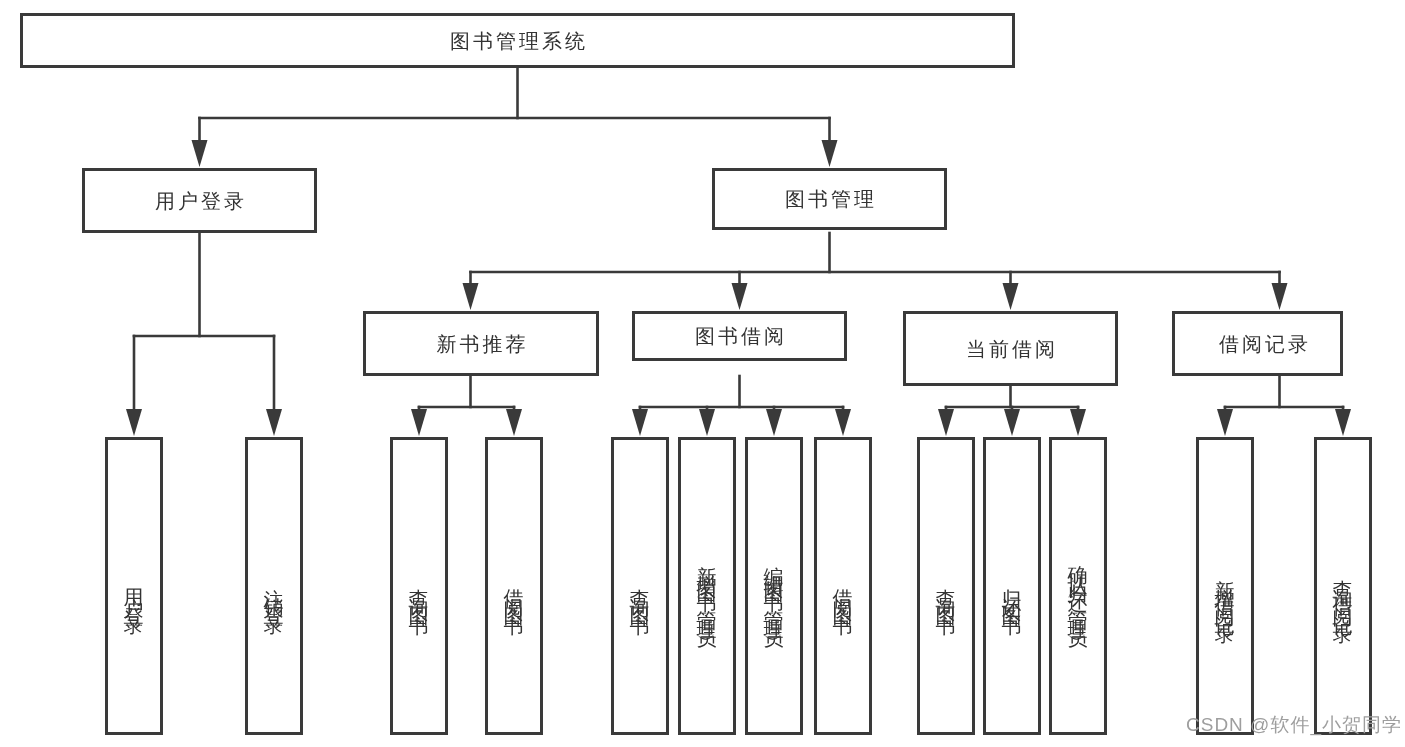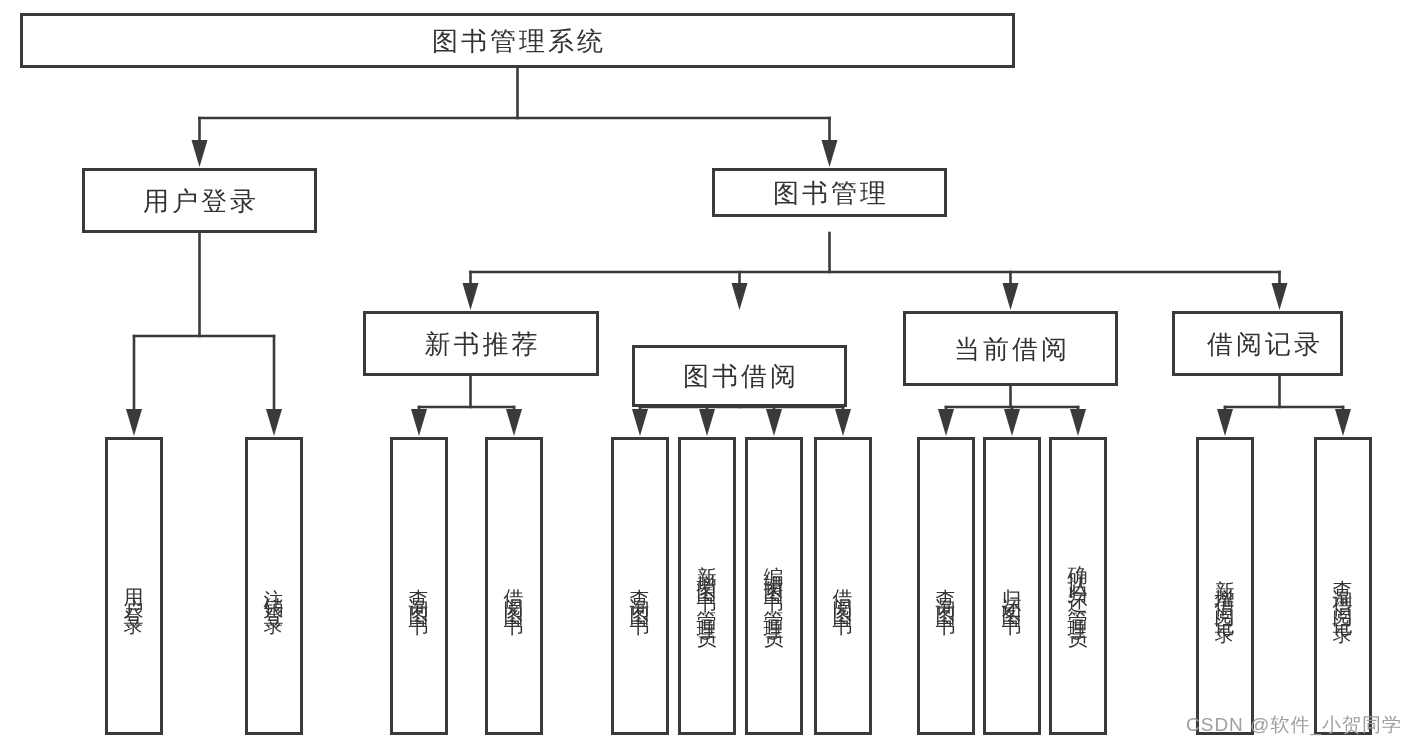--- a/index.html
+++ b/index.html
@@ -30,21 +30,21 @@
     stroke-linecap: square;
   }
   svg.wires polygon { fill: var(--line); }
   .node {
     position: absolute;
     background: #ffffff;
     border: 3px solid var(--line);
     display: flex;
     align-items: center;
     justify-content: center;
-    font-size: 26px;
+    font-size: 20px;
     letter-spacing: 3px;
     color: var(--text);
     line-height: 1;
     text-indent: 3px; 
     white-space: nowrap;
   }
   .leaf {
     position: absolute;
     top: 437px;
     width: 58px;
@@ -152,24 +152,24 @@
       <path d="M1225 407 L1225 411"></path>
       <path d="M1343 407 L1343 411"></path>
       <polygon points="1217,409 1233,409 1225,436"></polygon>
       <polygon points="1335,409 1351,409 1343,436"></polygon>
     </g>
   </svg>
 
   <div class="node" style="left:20px; top:13px; width:995px; height:55px;">图书管理系统</div>
 
   <div class="node" style="left:82px; top:168px; width:235px; height:65px;">用户登录</div>
-  <div class="node" style="left:712px; top:168px; width:235px; height:49px;">图书管理</div>
+  <div class="node" style="left:712px; top:168px; width:235px; height:62px;">图书管理</div>
 
   <div class="node" style="left:363px; top:311px; width:236px; height:65px;">新书推荐</div>
-  <div class="node" style="left:632px; top:311px; width:215px; height:62px;margin-top:34px;">图书借阅</div>
+  <div class="node" style="left:632px; top:311px; width:215px; height:50px;">图书借阅</div>
   <div class="node" style="left:903px; top:311px; width:215px; height:75px;">当前借阅</div>
   <div class="node" style="left:1172px; top:311px; width:171px; height:65px;padding-left:12px;">借阅记录</div>
 
   <div class="leaf" style="left:105px;">
     <span>用户登录</span>
   </div>
   <div class="leaf" style="left:245px;">
     <span>注销登录</span>
   </div>
 

